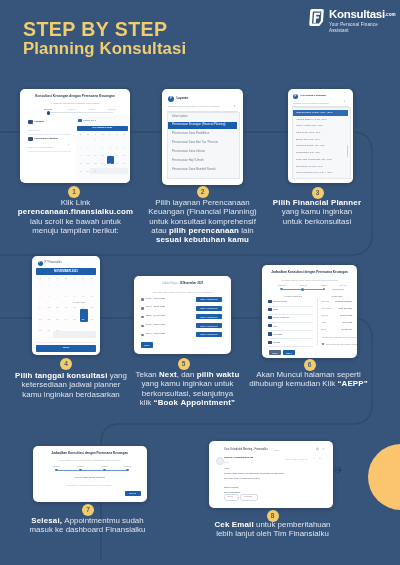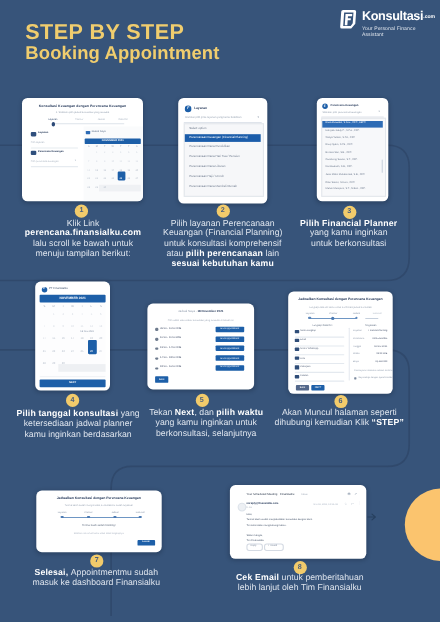--- a/index.html
+++ b/index.html
@@ -363,21 +363,21 @@
   <div class="badge" style="left:196.5px;top:186px;">2</div>
   <div class="badge" style="left:311.5px;top:186.5px;">3</div>
   <div class="badge" style="left:60px;top:358px;">4</div>
   <div class="badge" style="left:177.5px;top:358px;">5</div>
   <div class="badge" style="left:303.5px;top:358.5px;">6</div>
   <div class="badge" style="left:82px;top:504px;">7</div>
   <div class="badge" style="left:266.5px;top:509.5px;">8</div>
 
   <div class="cap" id="cap1" style="left:8px;top:198px;width:135px;">
       <div><span>Klik&nbsp;Link</span></div>
-      <div><b>perencana.finansialku.com</b></div>
+      <div><b>perencanaan.finansialku.com</b></div>
       <div><span>lalu&nbsp;scroll&nbsp;ke&nbsp;bawah&nbsp;untuk</span></div>
       <div><span>menuju&nbsp;tampilan&nbsp;berikut:</span></div>
     </div>
   <div class="cap" id="cap2" style="left:143px;top:198px;width:119px;">
       <div><span>Pilih&nbsp;layanan&nbsp;Perencanaan</span></div>
       <div><span>Keuangan&nbsp;(Financial&nbsp;Planning)</span></div>
       <div><span>untuk&nbsp;konsultasi&nbsp;komprehensif</span></div>
       <div><span>atau&nbsp;</span><b>pilih&nbsp;perencanaan</b><span>&nbsp;lain</span></div>
       <div><b>sesuai&nbsp;kebutuhan&nbsp;kamu</b></div>
     </div>
@@ -388,41 +388,42 @@
     </div>
   <div class="cap" id="cap4" style="left:5px;top:371px;width:132px;">
       <div><b>Pilih&nbsp;tanggal&nbsp;konsultasi</b><span>&nbsp;yang</span></div>
       <div><span>ketersediaan&nbsp;jadwal&nbsp;planner</span></div>
       <div><span>kamu&nbsp;inginkan&nbsp;berdasarkan</span></div>
     </div>
   <div class="cap" id="cap5" style="left:128px;top:370px;width:119px;">
       <div><span>Tekan&nbsp;</span><b>Next</b><span>,&nbsp;dan&nbsp;</span><b>pilih&nbsp;waktu</b></div>
       <div><span>yang&nbsp;kamu&nbsp;inginkan&nbsp;untuk</span></div>
       <div><span>berkonsultasi,&nbsp;selanjutnya</span></div>
+      <div><span>klik&nbsp;</span><b>“Book&nbsp;Appointment”</b></div>
     </div>
   <div class="cap" id="cap6" style="left:231px;top:370px;width:155px;">
       <div><span>Akan&nbsp;Muncul&nbsp;halaman&nbsp;seperti</span></div>
-      <div><span>dihubungi&nbsp;kemudian&nbsp;Klik&nbsp;</span><b>“STEP”</b></div>
+      <div><span>dihubungi&nbsp;kemudian&nbsp;Klik&nbsp;</span><b>“AEPP”</b></div>
     </div>
   <div class="cap" id="cap7" style="left:10px;top:516px;width:155px;">
       <div><b>Selesai,</b><span>&nbsp;Appointmentmu&nbsp;sudah</span></div>
       <div><span>masuk&nbsp;ke&nbsp;dashboard&nbsp;Finansialku</span></div>
     </div>
   <div class="cap" id="cap8" style="left:195px;top:520px;width:155px;">
       <div><b>Cek&nbsp;Email</b><span>&nbsp;untuk&nbsp;pemberitahuan</span></div>
       <div><span>lebih&nbsp;lanjut&nbsp;oleh&nbsp;Tim&nbsp;Finansialku</span></div>
     </div>
 
   <svg style="position:absolute;left:334px;top:466px;width:10px;height:8px;" viewBox="0 0 10 8">
     <path d="M0 4 H7 M4.2 1.4 L7.2 4 L4.2 6.6" fill="none" stroke="#27405f" stroke-width="1.1" stroke-linecap="round" stroke-linejoin="round"></path>
   </svg>
 
   <div id="title">
     <div class="l1">STEP BY STEP</div>
-    <div class="l2">Booking Appointment</div>
+    <div class="l2">Planning Konsultasi</div>
   </div>
 
   <div id="brand">
     <svg id="brandicon" viewBox="0 0 46 56">
 
       <path d="M8 3 H38 A5 5 0 0 1 43 8 V40 L33 53 H8 A5 5 0 0 1 3 48 V8 A5 5 0 0 1 8 3 Z
                M11 10 V46 H31 L36 39 V10 Z" fill="#ffffff" fill-rule="evenodd"></path>
 
       <path d="M15 14 H33 V20 H22 V25 H30 V31 H22 V44 H15 Z" fill="#ffffff"></path>
     </svg>

